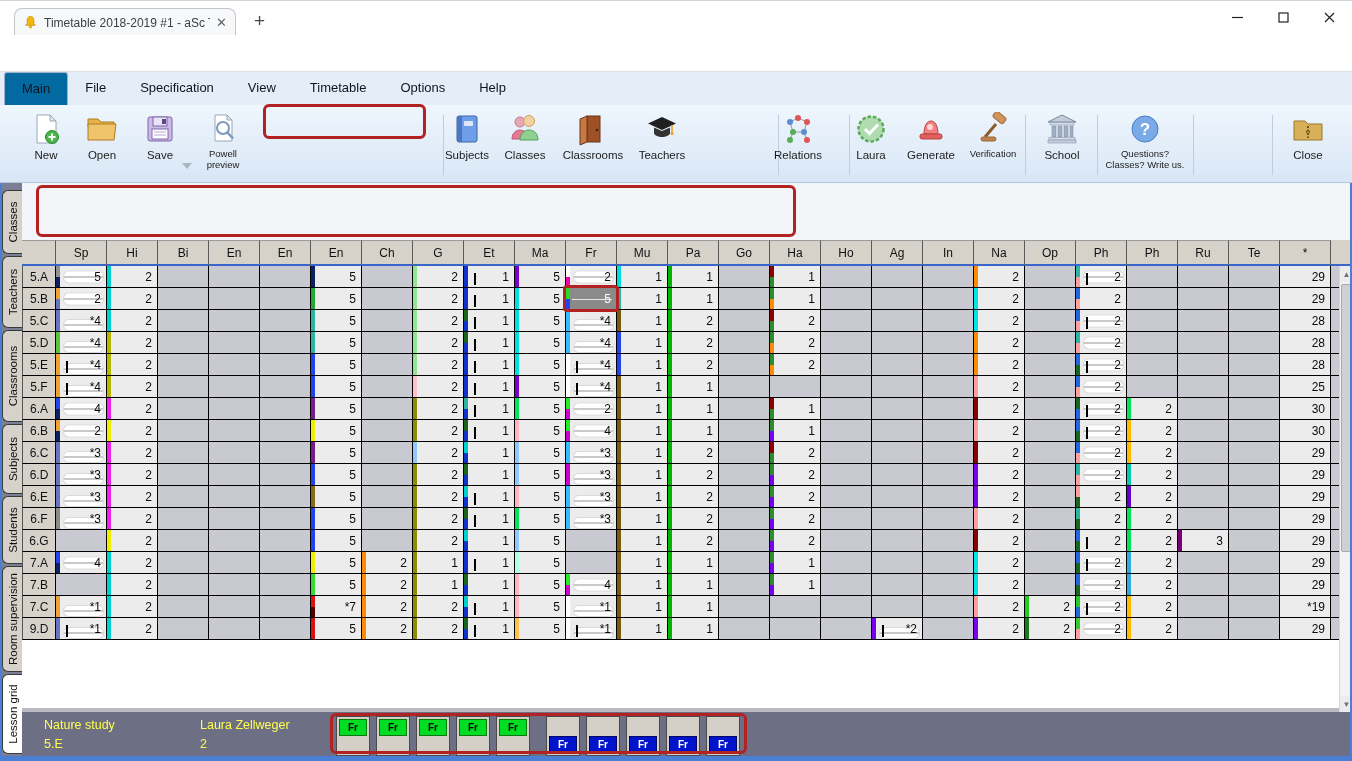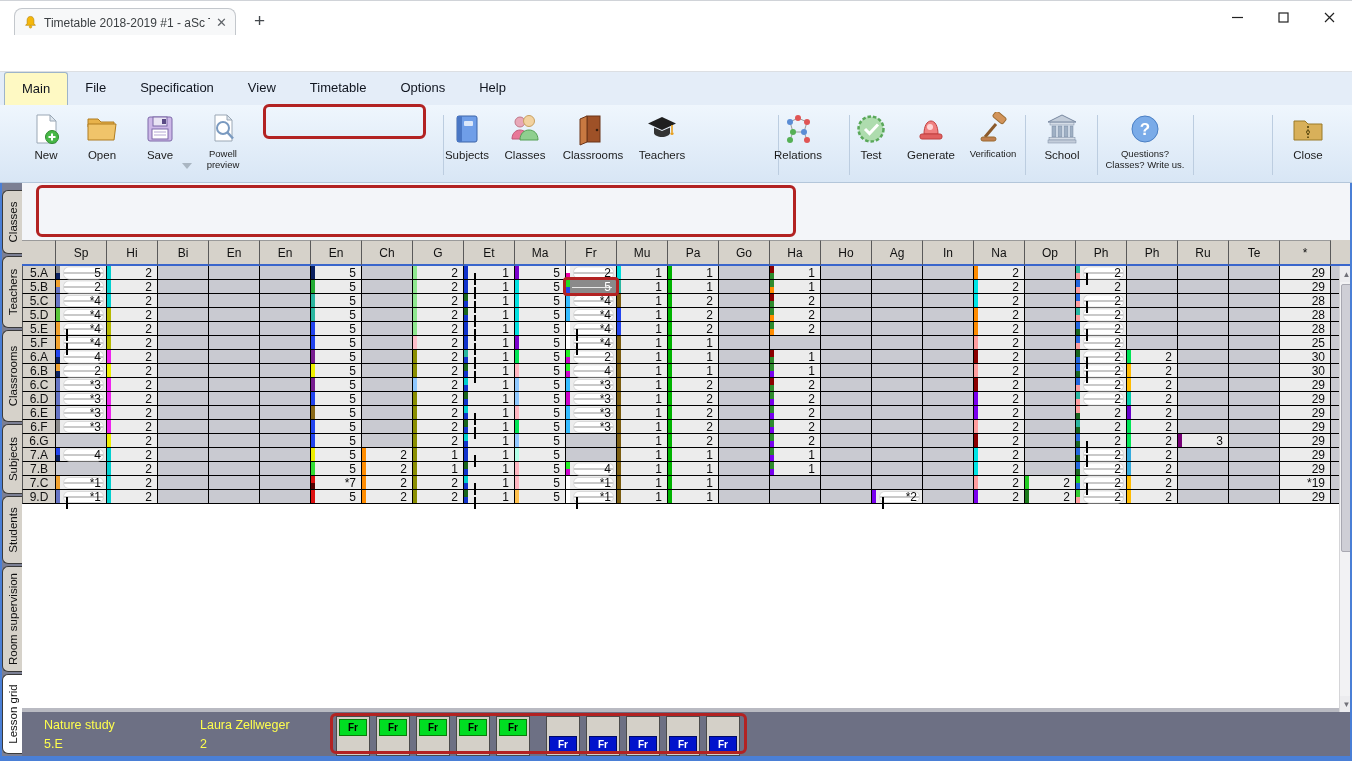--- a/index.html
+++ b/index.html
@@ -18,21 +18,21 @@
   .navic{position:absolute;top:43px;font-size:17px;color:#747a80}
   .urlpill{position:absolute;left:112px;top:40px;width:1130px;height:28px;background:#f1f3f4;border-radius:14px;display:flex;align-items:center;padding:0 14px;gap:9px}
   .urltext{font-size:13.5px;color:#5f6368;letter-spacing:.2px}
   .star{position:absolute;left:1251px;top:43px;font-size:16px;color:#5f6368}
   .avatar{position:absolute;left:1285px;top:39px;width:28px;height:28px;border-radius:50%;background:#2e9e46;color:#fff;font-size:13px;display:flex;align-items:center;justify-content:center}
   .kebab{position:absolute;left:1327px;top:42px;font-size:15px;color:#5f6368}
 
   
   .menubar{position:absolute;left:0;top:72px;width:100%;height:33px;background:#e4edf8;display:flex;align-items:stretch;padding-left:4px}
   .mitem{padding:8px 17px 7px;font-size:13px;color:#10151f}
-  .mitem.active{background:#fef9c3;border:1px solid #9db4ca;border-bottom:none;border-radius:3px 3px 0 0}
+  .mitem.active{background:#0369a1;border:1px solid #9db4ca;border-bottom:none;border-radius:3px 3px 0 0}
 
   
   .toolbar{position:absolute;left:0;top:105px;width:100%;height:78px;background:linear-gradient(#eff6fd,#d8e6f5);border-bottom:1px solid #b3c6da}
   .tbtn{position:absolute;top:7px;display:flex;flex-direction:column;align-items:center;font-size:11.5px;color:#1c1c1c;text-align:center;line-height:1.15}
   .tbtn svg{width:34px;height:34px;margin-bottom:3px}
   .tbtn .sm{font-size:9.5px}
   .vsep{position:absolute;top:10px;height:60px;width:1px;background:#bccde0}
   .savearrow{position:absolute;left:182px;top:58px;width:0;height:0;border-left:5px solid transparent;border-right:5px solid transparent;border-top:6px solid #aab6c2}
   .viewsel{position:absolute;left:268px;top:110px;width:153px;height:26px;background:#fff;border:1px solid #8aa2bb;font-size:13px;display:flex;align-items:center;padding:0 8px;color:#111}
   .ddarrow{margin-left:auto;width:0;height:0;border-left:4px solid transparent;border-right:4px solid transparent;border-top:5px solid #9aa5af}
@@ -55,21 +55,21 @@
   .vtab{position:relative;width:20px;background:#d6d2ca;border:1px solid #3a3a3a;border-right:none;border-radius:6px 0 0 6px;margin-bottom:2px}
   .vtab span{position:absolute;left:50%;top:50%;transform:translate(-50%,-50%) rotate(-90deg);white-space:nowrap;font-size:11.5px;color:#111}
   .vtab.active{background:#fff}
 
   
   #grid{position:absolute;left:22px;top:240px}
   .ghead{display:flex;height:26px}
   .hcell{width:51px;height:26px;background:#d6d2ca;border-right:1px solid #5a5a5a;border-top:1px solid #9a9a9a;border-bottom:2px solid #3a66cc;display:flex;align-items:center;justify-content:center;font-size:12px;color:#111}
   .hcell.corner{width:34px}
   .hcell.gap{width:8px;border-right:none}
-  .grow{display:flex;height:14px}
+  .grow{display:flex;height:22px}
   .rlabel{width:34px;background:#d6d2ca;border-right:1px solid #000;border-bottom:1px solid #000;border-left:1px solid #555;display:flex;align-items:center;justify-content:center;font-size:12px;color:#111}
   .cell{position:relative;width:51px;border-right:1px solid #000;border-bottom:1px solid #000}
   .cell.empty{background:#c9cad1}
   .cell.filled{background:#ececec}
   .cell.sel{background:#8a8a8a}
   .cell.sel::before{content:"";position:absolute;left:6px;right:4px;top:50%;height:1px;background:#e8e8e8;z-index:1}
   .cell.sel::after{content:"";position:absolute;inset:-3px;border:3px solid #b22222;border-radius:4px;z-index:6}
   .cv{position:absolute;right:5px;top:50%;transform:translateY(-50%);font-size:12px;color:#0a0a0a;z-index:3}
   .sel .cv{color:#fff}
   .stripes{position:absolute;left:0;top:0;bottom:0;width:4px;display:flex;flex-direction:column;z-index:2}
@@ -255,21 +255,21 @@
           <circle cx="26" cy="28" r="3" fill="#e05555"></circle>
         </svg>
       <span>Relations</span>
     </div>
     <div class="vsep" style="left:849px"></div>
     <div class="tbtn" style="left:850px;width:42px">
       <svg viewBox="0 0 34 34">
           <circle cx="17" cy="17" r="12.5" fill="#aedcae" stroke="#5aa85a" stroke-width="2.5" stroke-dasharray="3.5 2"></circle>
           <path d="M11 17l4.5 4.5L24 12.5" stroke="#fff" stroke-width="3" fill="none"></path>
         </svg>
-      <span>Test</span>
+      <span>Laura</span>
     </div>
     <div class="tbtn" style="left:900px;width:62px">
       <svg viewBox="0 0 34 34">
           <path d="M10 22c0-8 3-13 7-13s7 5 7 13z" fill="#f08080" stroke="#c04040"></path>
           <circle cx="16" cy="15" r="3" fill="#ffd4d4"></circle>
           <rect x="6" y="22" width="22" height="5" rx="2" fill="#e06060" stroke="#c04040"></rect>
         </svg>
       <span>Generate</span>
     </div>
     <div class="tbtn" style="left:962px;width:62px">

